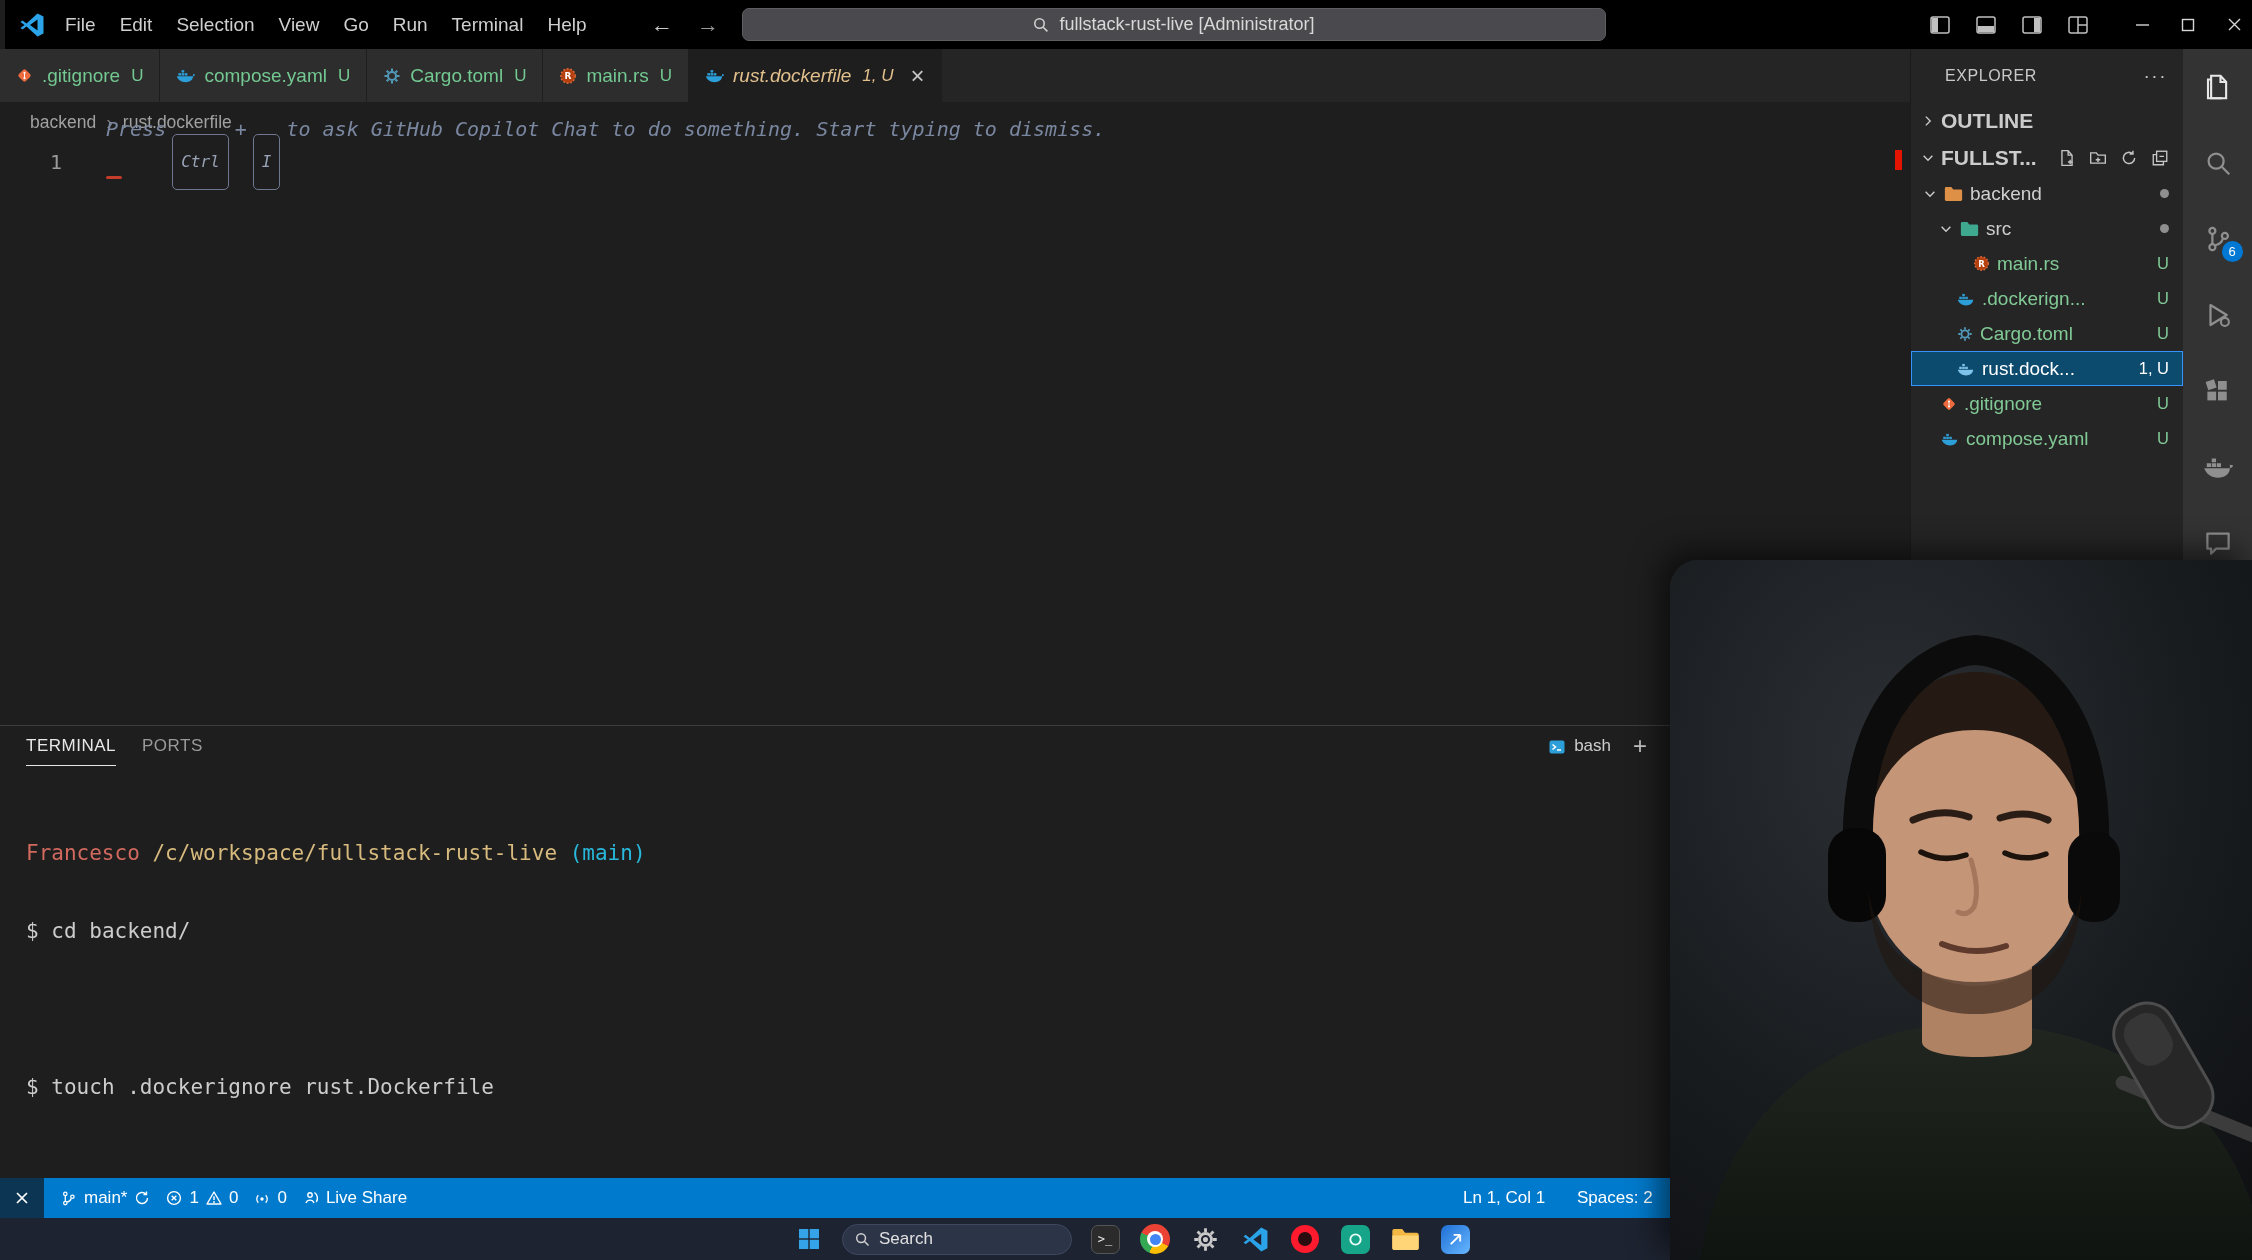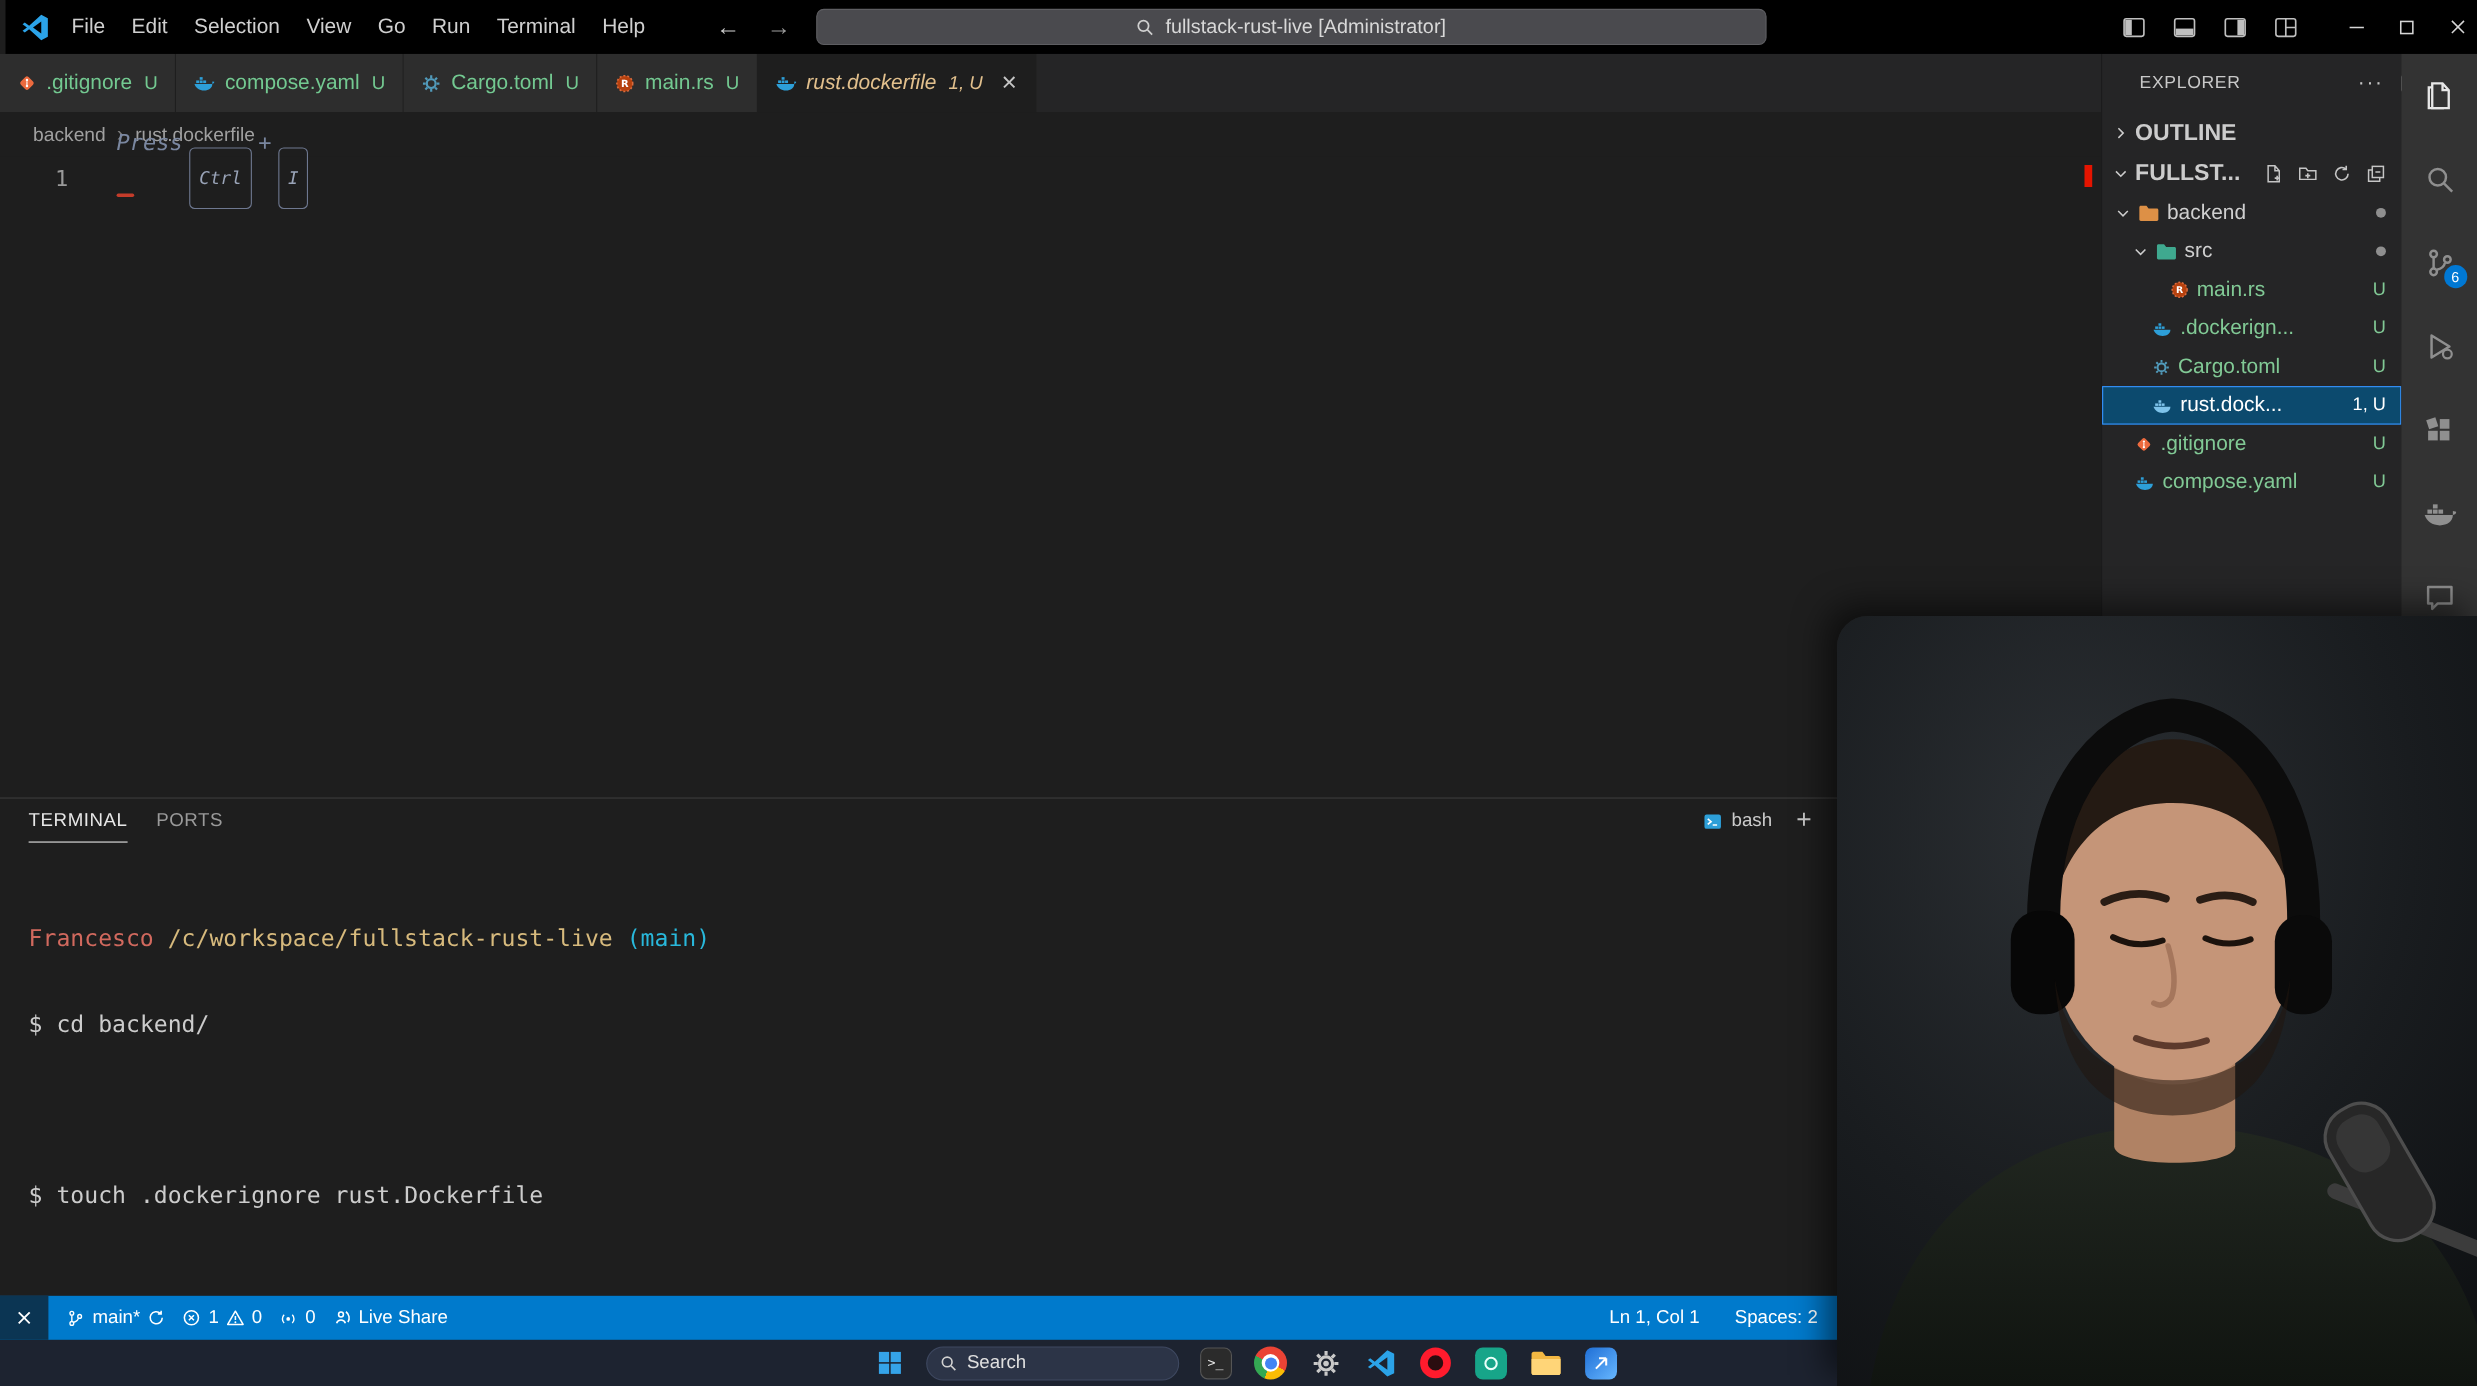--- a/index.html
+++ b/index.html
@@ -273,20 +273,21 @@
 </div>
 
 <div id="editor">
   <div class="code-line">
     <span class="gutter">1</span>
     <span class="ghost">
       <span>Press</span>
       <span class="keycap">Ctrl</span>
       <span>+</span>
       <span class="keycap">I</span>
+      <span>to ask GitHub Copilot Chat to do something. Start typing to dismiss.</span>
     </span>
     <span id="cursor-underline"></span>
   </div>
   <div id="ruler-error"></div>
 </div>
 
 <div id="terminal">
   <div id="panel-header">
     <span class="panel-tab active">TERMINAL</span>
     <span class="panel-tab">PORTS</span>

